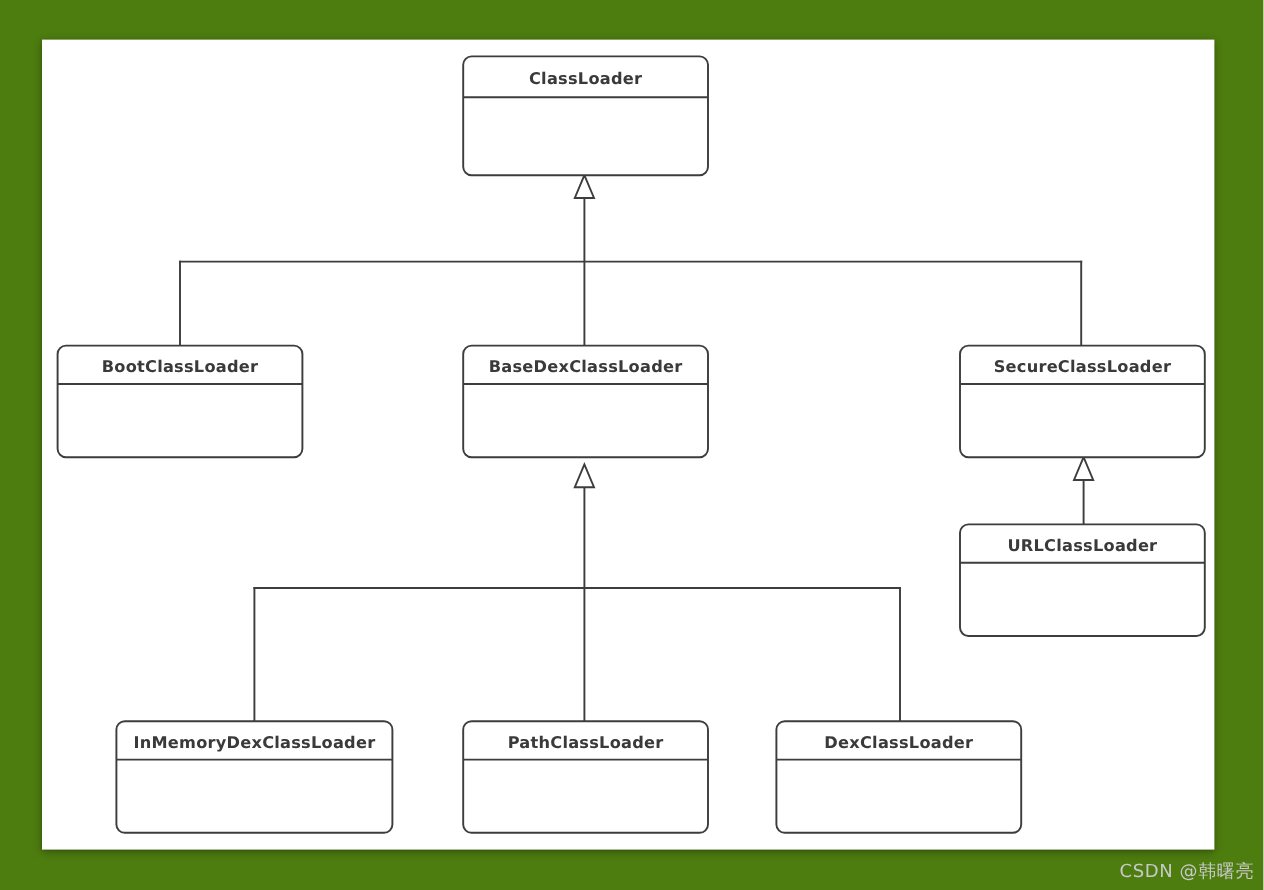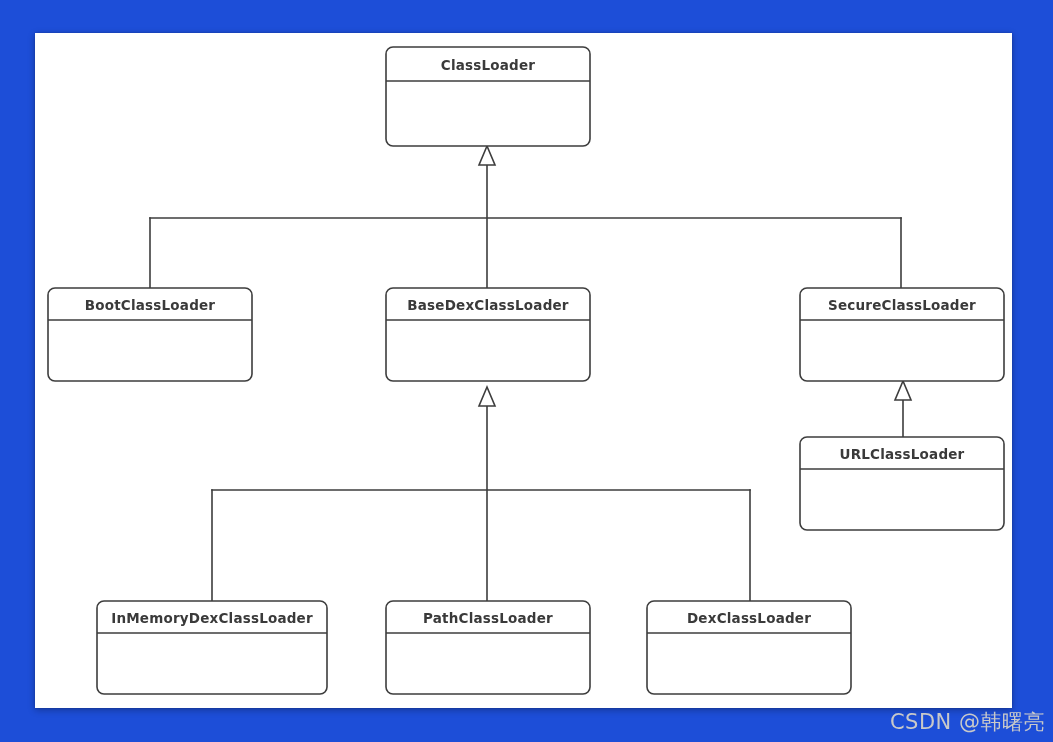--- a/index.html
+++ b/index.html
@@ -4,21 +4,21 @@
 <style>
   html, body {
     margin: 0;
     padding: 0;
     background: #ffffff;
   }
   #stage {
     position: relative;
     width: 1053px;
     height: 742px;
-    background: #1d4ed8;
+    background: #4d7c0f;
     overflow: hidden;
     font-family: "DejaVu Sans", "Liberation Sans", sans-serif;
   }
   
   #canvas {
     position: absolute;
     left: 35px;
     top: 33px;
     width: 977px;
     height: 675px;
@@ -59,21 +59,21 @@
     fill: #ffffff;
     stroke: #3d3d3d;
     stroke-width: 1.6;
     stroke-linejoin: miter;
   }
   #watermark {
     position: absolute;
     right: 8px;
     bottom: 6px;
     font-family: "DejaVu Sans", "Liberation Sans", sans-serif;
-    font-size: 21px;
+    font-size: 15px;
     color: #c9c9c9;
     letter-spacing: 0.5px;
     white-space: nowrap;
     user-select: none;
   }
 </style>
 </head>
 <body>
 
 <div id="stage">

